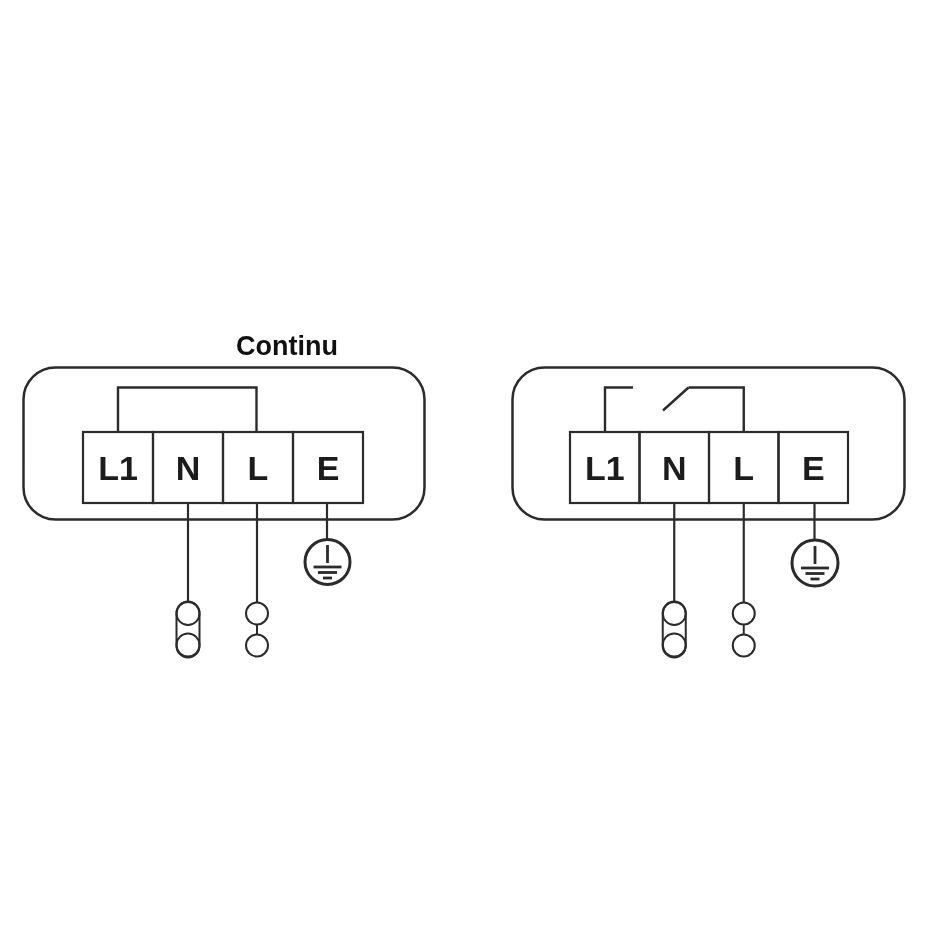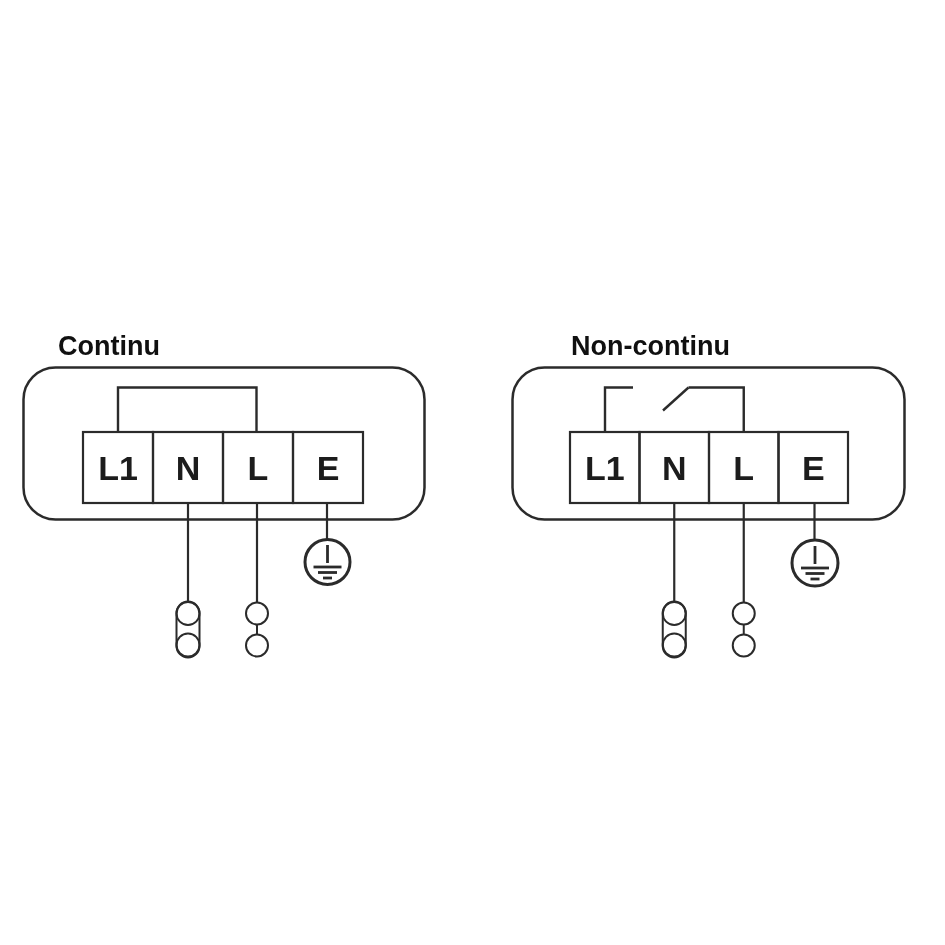--- a/index.html
+++ b/index.html
@@ -9,21 +9,21 @@
     --terminal-text:#1c1c1c;
   }
   html,body{margin:0;padding:0;background:var(--background);}
   .canvas{
     position:relative;width:945px;height:945px;background:var(--background);
     overflow:hidden;font-family:"Liberation Sans",sans-serif;
   }
   .diagram{position:absolute;top:331px;height:340px;}
   .diagram-title{
     position:absolute;top:1px;margin:0;width:280px;
-    text-align:left;font-size:27px;line-height:28px;font-weight:700;
+    text-align:right;font-size:27px;line-height:28px;font-weight:700;
     color:var(--title-text);letter-spacing:0px;
   }
   .schematic{position:absolute;top:35px;left:0;}
   .schematic .stroke{fill:none;stroke:var(--line);}
   .enclosure{stroke-width:2.5;}
   .tbox{stroke-width:2.2;fill:#ffffff;}
   .wire{stroke-width:2.2;}
   .jumper{stroke-width:2.4;}
   .sym{stroke-width:2;}
   .earth-ring{stroke-width:3;}
@@ -76,21 +76,20 @@
         <circle class="stroke earth-ring" cx="307.5" cy="196" r="22.5"></circle>
         <line class="stroke earth-bar" x1="307.5" y1="179" x2="307.5" y2="197"></line>
         <line class="stroke earth-bar" x1="293.5" y1="201" x2="321.5" y2="201"></line>
         <line class="stroke earth-bar" x1="298" y1="206.5" x2="317" y2="206.5"></line>
         <line class="stroke earth-bar" x1="303" y1="212" x2="312" y2="212"></line>
       </g>
     </svg>
   </section>
 
   <section class="diagram" style="left:500px;width:420px;">
-    <h2 class="diagram-title" style="left:71px;">Non-continu</h2>
     <svg class="schematic" width="420" height="300" viewBox="0 0 420 300">
       <rect class="stroke enclosure" x="12.5" y="1.5" width="392" height="152" rx="32"></rect>
 
       <g>
         <polyline class="stroke jumper" points="105,66 105,21.5 133,21.5"></polyline>
         <line class="stroke jumper" x1="163" y1="44.5" x2="188.5" y2="21.5"></line>
         <polyline class="stroke jumper" points="188.5,21.5 243.75,21.5 243.75,66"></polyline>
       </g>
 
       <g>

